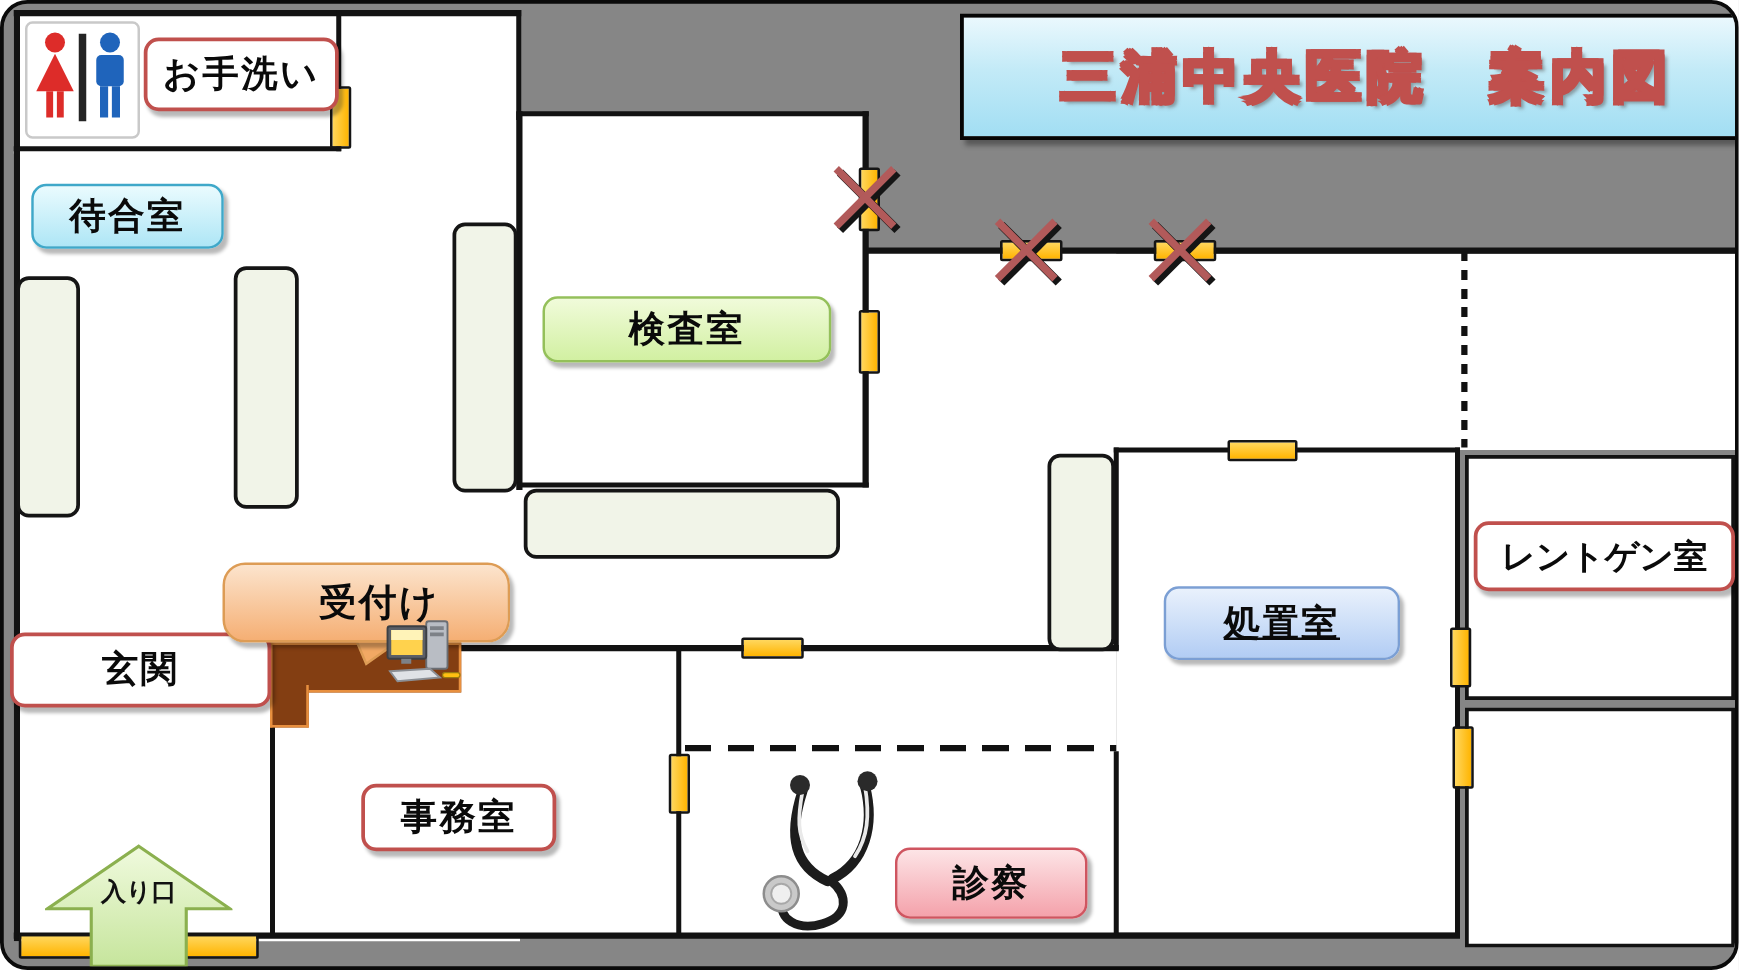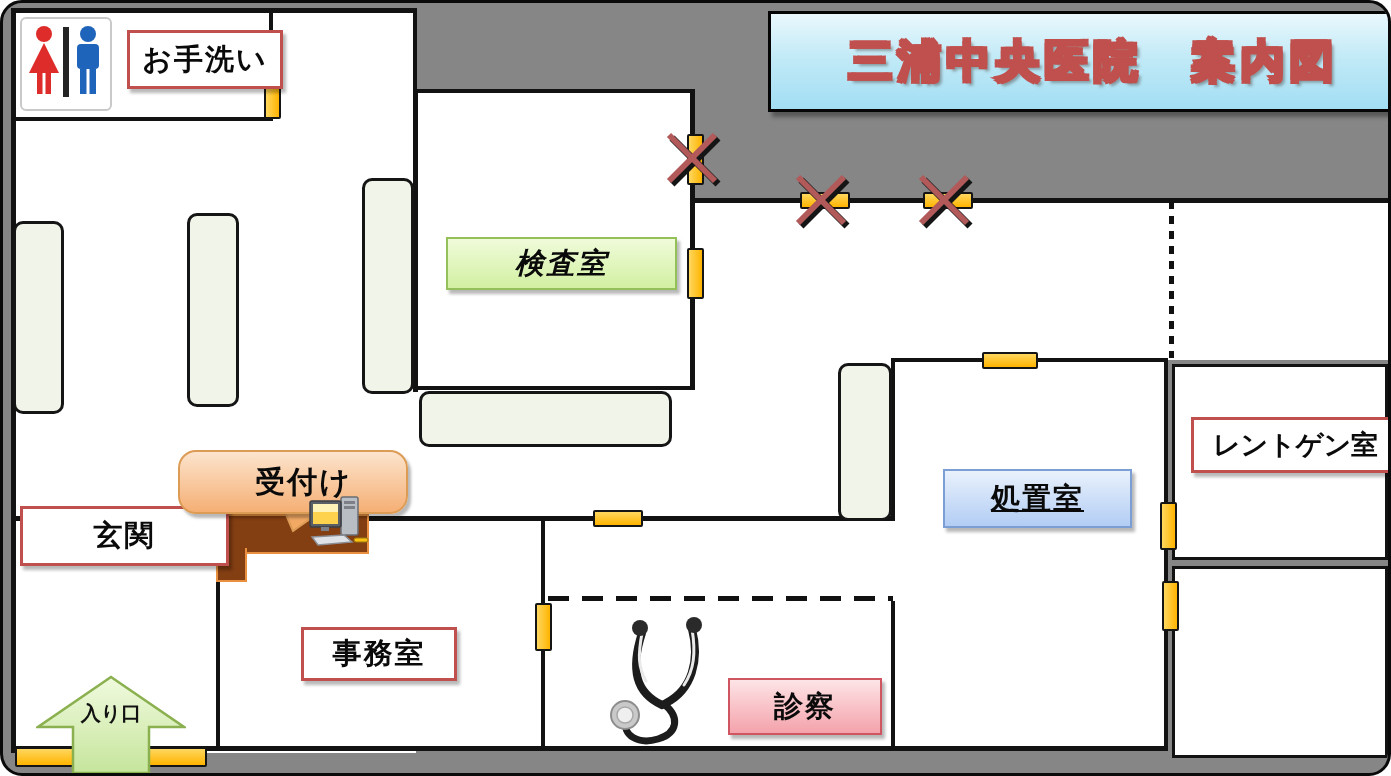--- a/index.html
+++ b/index.html
@@ -12,25 +12,25 @@
   .white{background:#ffffff;}
   .wall{background:#121212;z-index:20;}
   .room-box{background:#fff;border:3px solid #121212;z-index:15;}
   .bench{background:#f1f4e8;border:3px solid #151515;border-radius:10px;z-index:25;}
   .door{background:linear-gradient(90deg,#ffd75e,#ffb400);border:2px solid #151515;border-radius:2px;z-index:40;}
   .door.h{background:linear-gradient(180deg,#ffd75e,#ffb400);}
   .xmark{z-index:45;}
   .lbl{
     z-index:60;display:flex;align-items:center;justify-content:center;
     font-size:29px;font-weight:600;color:#0a0a0a;letter-spacing:2px;
-    border-radius:0;box-shadow:3px 4px 3px rgba(0,0,0,.28);margin-left:12px;
+    border-radius:12px;box-shadow:3px 4px 3px rgba(0,0,0,.28);
   }
   .lbl.red-outline{background:#fff;border:3px solid #c0504d;}
   .lbl.cyan{background:linear-gradient(180deg,#eafbfe,#aee6f6);border:2px solid #3fa8c9;}
-  .lbl.green{background:linear-gradient(180deg,#f0fbda,#d2f0a2);border:2px solid #94c05a;font-style:italic;}
+  .lbl.green{background:linear-gradient(180deg,#f0fbda,#d2f0a2);border:2px solid #94c05a;}
   .lbl.blue{background:linear-gradient(180deg,#e9f1fc,#b2cdf4);border:2px solid #7b9fd4;text-decoration:underline;}
   .lbl.purple{background:linear-gradient(180deg,#f2ecf9,#d2c3eb);border:2px solid #a291c8;}
   .lbl.pink{background:linear-gradient(180deg,#fde4e6,#f4a2ab);border:2px solid #cf5560;}
   .bubble{
     z-index:65;display:flex;align-items:center;justify-content:center;
     font-size:30px;font-weight:600;color:#0a0a0a;letter-spacing:2px;
     background:linear-gradient(180deg,#fce4cd,#f5af74);border:2px solid #dd9c55;
     border-radius:18px;box-shadow:3px 4px 3px rgba(0,0,0,.28);
   }
   .dash-h{height:5px;background:repeating-linear-gradient(90deg,#111 0 21px,transparent 21px 34px);z-index:22;}
@@ -161,20 +161,23 @@
     <path d="M64,89 C80,102 78,118 58,124 C38,130 22,120 26,105" fill="none" stroke="#1c1c1c" stroke-width="7" stroke-linecap="round"></path>
     <circle cx="40" cy="13" r="8" fill="#2a2a2a"></circle>
     <circle cx="94" cy="10" r="8" fill="#2a2a2a"></circle>
     <circle cx="25" cy="100" r="14" fill="#c9c9c9" stroke="#8d8d8d" stroke-width="2"></circle>
     <circle cx="25" cy="100" r="8" fill="#efefef" stroke="#a8a8a8" stroke-width="1.5"></circle>
   </svg>
 
   <div class="abs lbl red-outline" style="left:112px;top:27px;width:150px;height:53px;">
       <span>お手洗い</span>
     </div>
+  <div class="abs lbl cyan" style="left:22px;top:144px;width:150px;height:48px;">
+      <span>待合室</span>
+    </div>
   <div class="abs lbl green" style="left:431px;top:234px;width:227px;height:49px;">
       <span>検査室</span>
     </div>
   <div class="abs lbl red-outline" style="left:1176px;top:414px;width:203px;height:50px;font-size:27px;letter-spacing:0;">
       <span>レントゲン室</span>
     </div>
   <div class="abs lbl blue" style="left:928px;top:466px;width:185px;height:55px;">
       <span>処置室</span>
     </div>
   <div class="abs lbl red-outline" style="left:5px;top:503px;width:203px;height:54px;">

